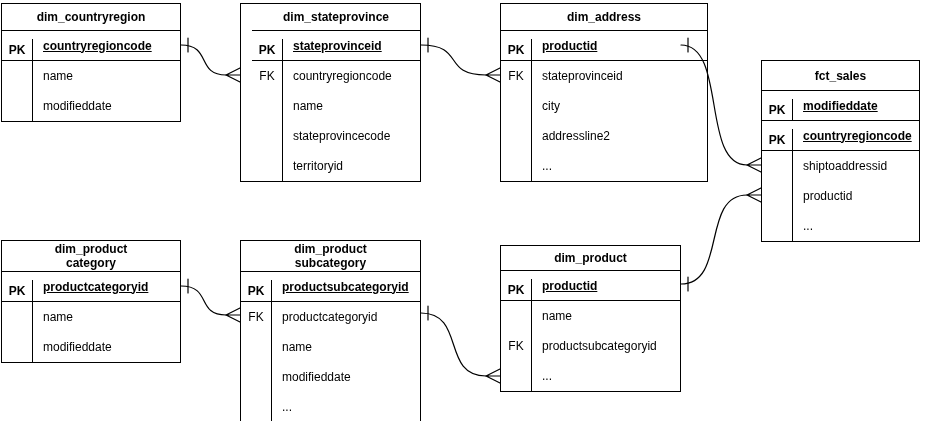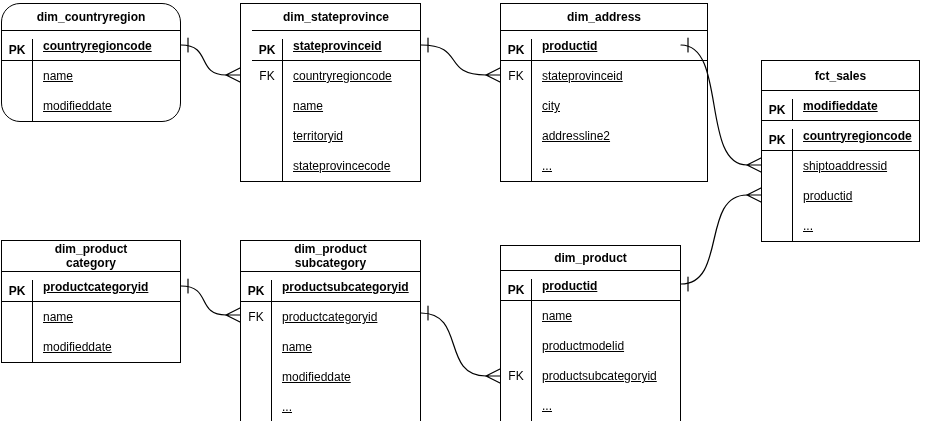--- a/index.html
+++ b/index.html
@@ -40,21 +40,20 @@
     width:30px;
     flex:0 0 30px;
     border-right:1px solid #000000;
     display:flex;align-items:center;justify-content:center;
   }
   .row.key .kc{font-weight:bold;margin-top:8px;}
   .fc{
     display:flex;align-items:center;
     padding-left:10px;
     flex:1 1 auto;
-    text-decoration:underline;
   }
   .row.key .fc{
     font-weight:bold;
     text-decoration:underline;
   }
   #edges{
     position:absolute;left:0;top:0;
     pointer-events:none;
   }
   #edges path{
@@ -62,21 +61,21 @@
     stroke:#000000;
     stroke-width:1.2;
     stroke-linecap:round;
   }
 </style>
 </head>
 <body>
 
 <div id="canvas">
 
-  <div class="table" style="left:1px;top:3px;width:180px;border-radius:19px;">
+  <div class="table" style="left:1px;top:3px;width:180px;">
     <div class="ttl" style="height:26px;">dim_countryregion</div>
     <div class="row key">
       <div class="kc">PK</div>
       <div class="fc">countryregioncode</div>
     </div>
     <div class="row">
       <div class="kc"></div>
       <div class="fc">name</div>
     </div>
     <div class="row">
@@ -94,25 +93,25 @@
     <div class="row">
       <div class="kc">FK</div>
       <div class="fc">countryregioncode</div>
     </div>
     <div class="row">
       <div class="kc"></div>
       <div class="fc">name</div>
     </div>
     <div class="row">
       <div class="kc"></div>
+      <div class="fc">stateprovincecode</div>
+    </div>
+    <div class="row">
+      <div class="kc"></div>
       <div class="fc">territoryid</div>
-    </div>
-    <div class="row">
-      <div class="kc"></div>
-      <div class="fc">stateprovincecode</div>
     </div>
   </div>
 
   <div class="table" style="left:500px;top:3px;width:208px;">
     <div class="ttl" style="height:26px;">dim_address</div>
     <div class="row key">
       <div class="kc">PK</div>
       <div class="fc">productid</div>
     </div>
     <div class="row">
@@ -203,24 +202,20 @@
     <div class="ttl" style="height:24px;">dim_product</div>
     <div class="row key">
       <div class="kc">PK</div>
       <div class="fc">productid</div>
     </div>
     <div class="row">
       <div class="kc"></div>
       <div class="fc">name</div>
     </div>
     <div class="row">
-      <div class="kc"></div>
-      <div class="fc">productmodelid</div>
-    </div>
-    <div class="row">
       <div class="kc">FK</div>
       <div class="fc">productsubcategoryid</div>
     </div>
     <div class="row">
       <div class="kc"></div>
       <div class="fc">...</div>
     </div>
   </div>
 
   <svg id="edges" width="941" height="421" viewBox="0 0 941 421">

